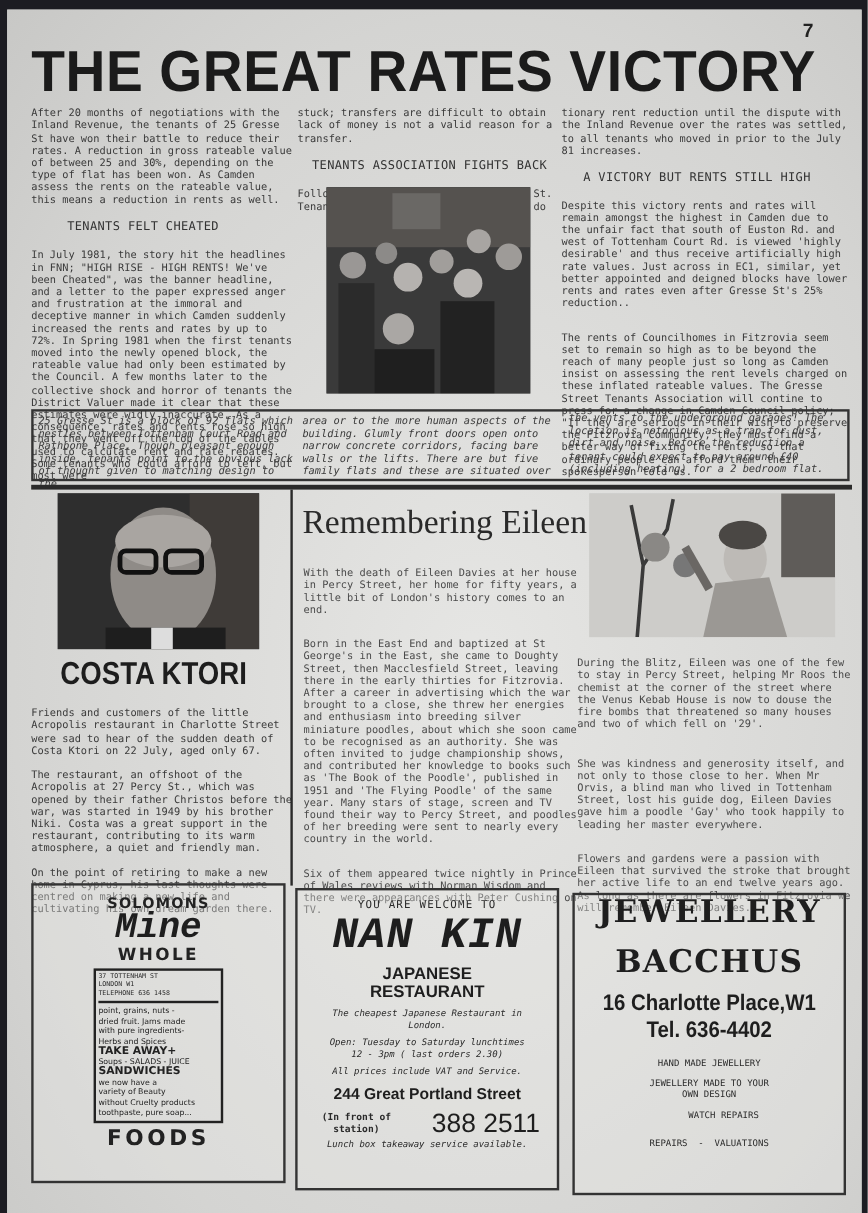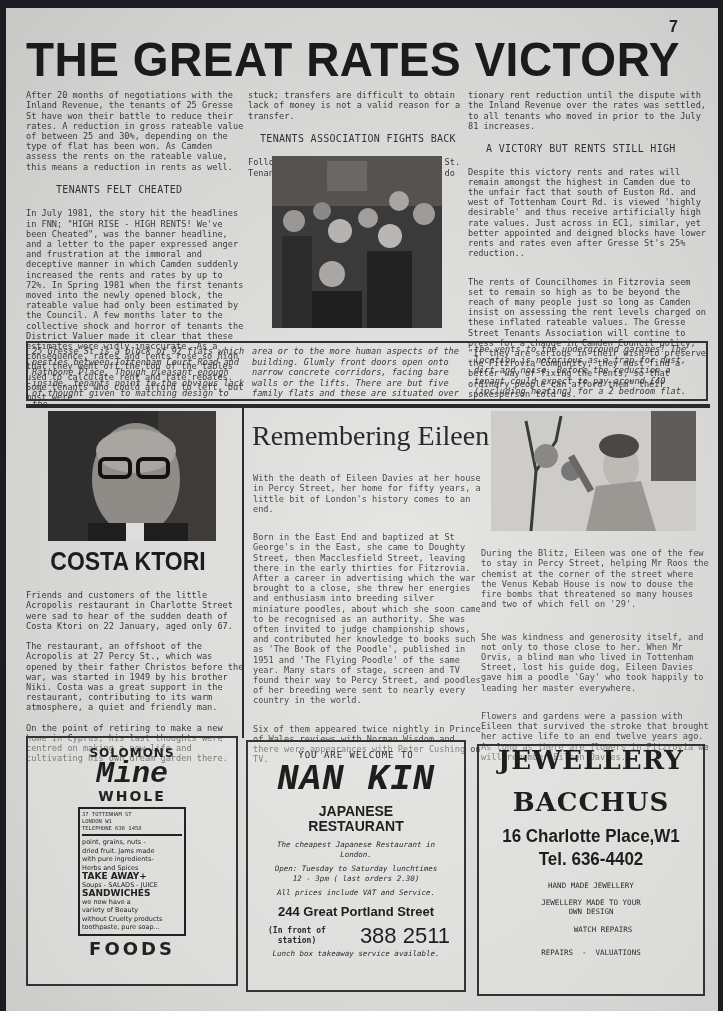--- a/index.html
+++ b/index.html
@@ -85,21 +85,21 @@
       <ellipse cx="88" cy="68" rx="44" ry="56" fill="#8f8b87"></ellipse>
       <ellipse cx="88" cy="40" rx="40" ry="22" fill="#a9a5a1"></ellipse>
       <rect x="52" y="48" width="30" height="18" rx="5" fill="none" stroke="#111" stroke-width="4"></rect>
       <rect x="90" y="48" width="30" height="18" rx="5" fill="none" stroke="#111" stroke-width="4"></rect>
       <rect x="40" y="112" width="100" height="18" fill="#1e1e1e"></rect>
       <rect x="78" y="112" width="18" height="18" fill="#ddd"></rect>
     </svg>
   </div>
   <div class="costa-title">COSTA KTORI</div>
   <div class="col" style="left:20px; top:572px; width:218px;">
-    <div>Friends and customers of the little Acropolis restaurant in Charlotte Street were sad to hear of the sudden death of Costa Ktori on 22 January, aged only 67.</div>
+    <div>Friends and customers of the little Acropolis restaurant in Charlotte Street were sad to hear of the sudden death of Costa Ktori on 22 July, aged only 67.</div>
     <div>The restaurant, an offshoot of the Acropolis at 27 Percy St., which was opened by their father Christos before the war, was started in 1949 by his brother Niki. Costa was a great support in the restaurant, contributing to its warm atmosphere, a quiet and friendly man.</div>
     <div>On the point of retiring to make a new home in Cyprus, his last thoughts were centred on making a new life and cultivating his own dream garden there.</div>
   </div>
 
   <div class="rule" style="left:236px; top:400px; width:2px; height:330px;"></div>
 
   <div class="eileen-title">Remembering Eileen</div>
   <div class="photo" style="left:485px; top:403px; width:205px; height:120px; background:#cfcfcc;">
     <svg width="205" height="120" viewBox="0 0 205 120">
       <rect width="205" height="120" fill="#cdccc9"></rect>

